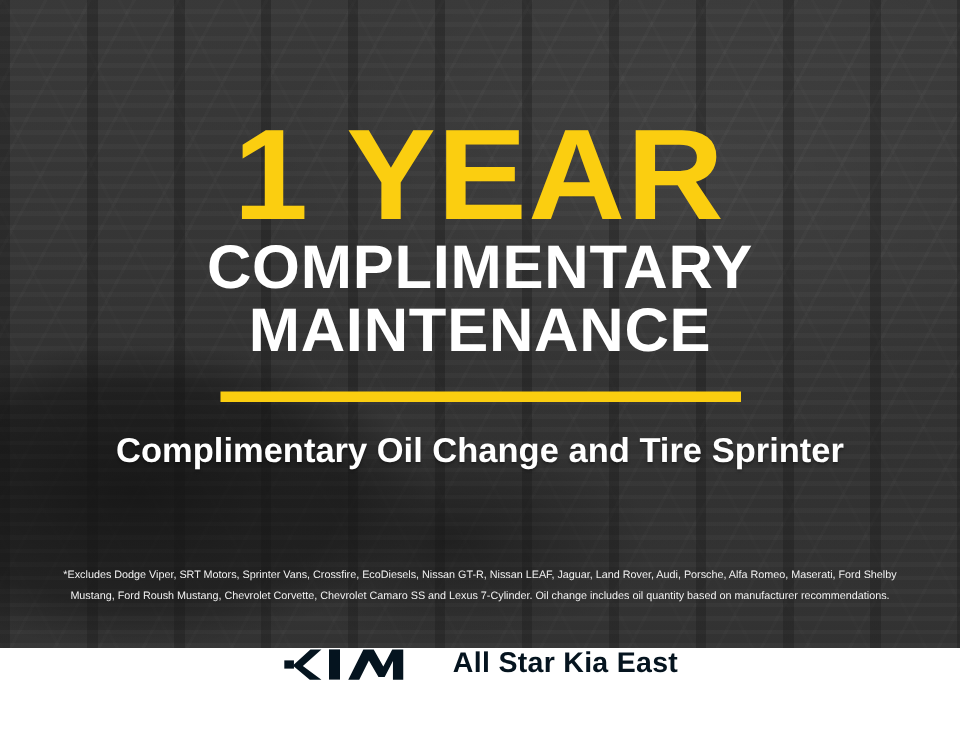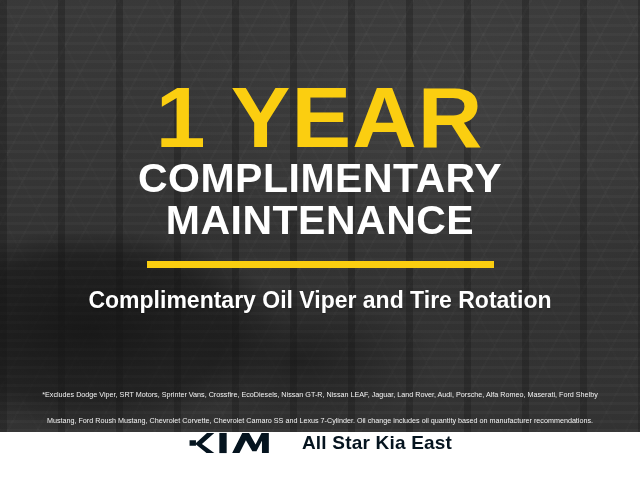--- a/index.html
+++ b/index.html
@@ -129,21 +129,21 @@
     left: 12px;
     right: 12px;
     top: 374px;
     color: #f2f2f2;
     font-size: 7.2px;
     line-height: 1.42;
     text-align: center;
     font-family: "Liberation Sans", sans-serif;
   }
   .disclaimer p {
-    margin: 16px;
+    margin: 4px;
   }
 
   
   .footer {
     position: absolute;
     left: 0;
     top: 432px;
     width: 640px;
     height: 56px;
     background: #ffffff;
@@ -180,21 +180,21 @@
 
       <div class="headline-year">1 YEAR</div>
 
       <div class="headline-sub">COMPLIMENTARY</div>
 
       <div class="headline-sub">MAINTENANCE</div>
 
       <div class="divider"></div>
 
       <div class="offer">
-        <div>Complimentary Oil Viper and Tire Rotation</div>
+        <div>Complimentary Oil Change and Tire Sprinter</div>
       </div>
     </div>
 
     <div class="disclaimer">
       <p>*Excludes Dodge Viper, SRT Motors, Sprinter Vans, Crossfire, EcoDiesels, Nissan GT-R, Nissan LEAF, Jaguar, Land Rover, Audi, Porsche, Alfa Romeo, Maserati, Ford Shelby</p>
       <p>Mustang, Ford Roush Mustang, Chevrolet Corvette, Chevrolet Camaro SS and Lexus 7-Cylinder. Oil change includes oil quantity based on manufacturer recommendations.</p>
     </div>
   </div>
 
   <div class="footer">

